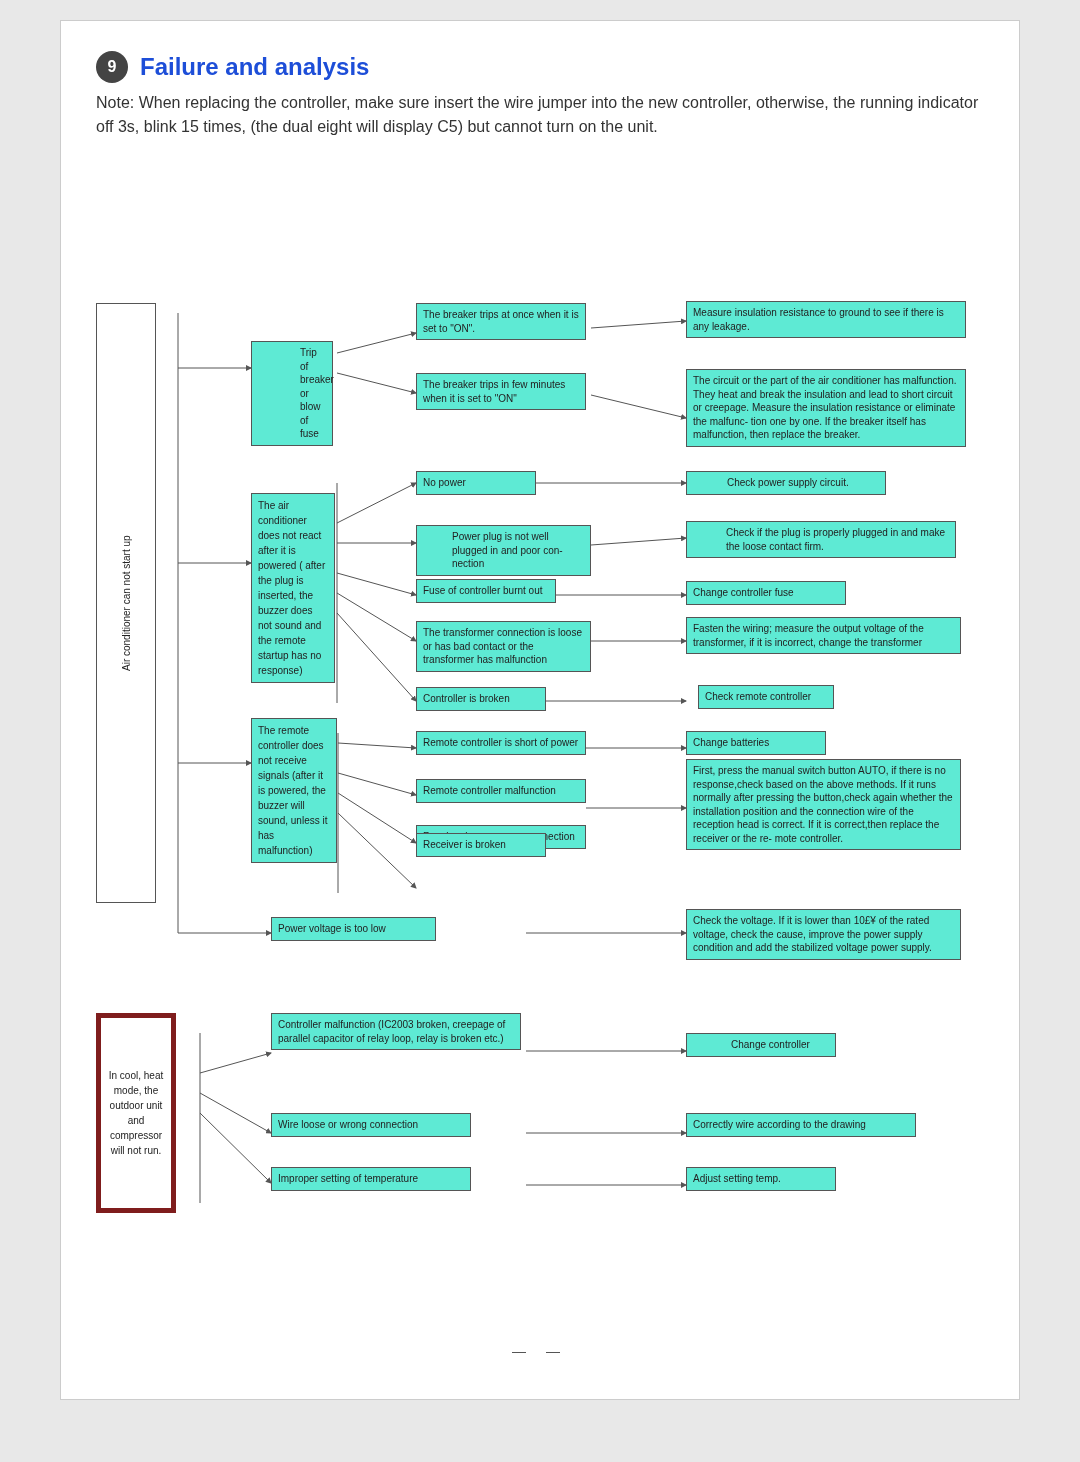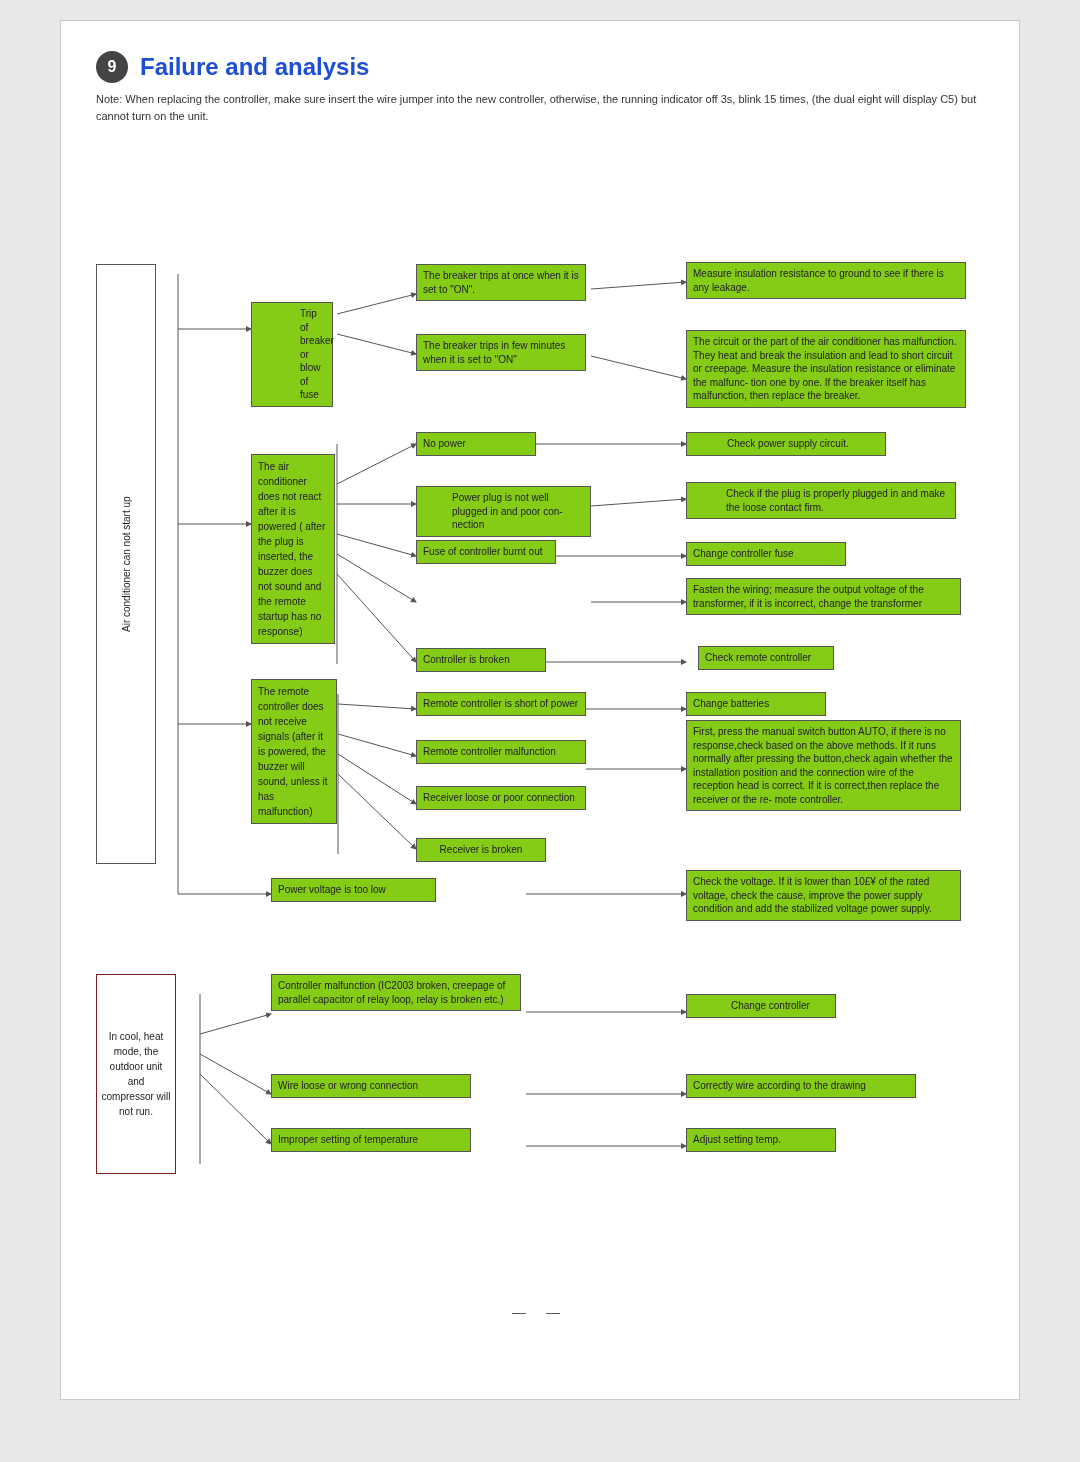--- a/index.html
+++ b/index.html
@@ -38,37 +38,37 @@
       justify-content: center;
       margin-right: 12px;
       flex-shrink: 0;
     }
     .section-title {
       font-size: 24px;
       font-weight: bold;
       color: #1d4ed8;
     }
     .note-text {
-      font-size: 11px;
+      font-size: 16px;
       color: #333;
       line-height: 1.5;
-      margin-bottom: 10px;
+      margin-bottom: 34px;
     }
     
     .diagram {
       position: relative;
       width: 100%;
       font-size: 10px;
       line-height: 1.3;
     }
     
     .box {
       position: absolute;
       border: 1px solid #555;
-      background: #84cc16;
+      background: #5eead4;
       padding: 4px 6px;
       font-size: 10px;
       line-height: 1.35;
       color: #222;
     }
     
     .diagram-svg {
       position: absolute;
       top: 0; left: 0;
       width: 100%;
@@ -216,20 +216,22 @@
 remote startup has
 no response)</div>
 
     <div class="box" style="left:320px; top:298px; width:120px;">No power</div>
 
     <div class="box" style="left:320px; top:352px; width:175px;padding-left:35px;">Power plug is not well plugged in and poor con-
 nection</div>
 
     <div class="box" style="left:320px; top:406px; width:140px;">Fuse of controller burnt out</div>
 
+    <div class="box" style="left:320px; top:448px; width:175px;">The transformer connection is loose or has bad
+contact or the transformer has malfunction</div>
 
     <div class="box" style="left:320px; top:514px; width:130px;">Controller is broken</div>
 
     <div class="box" style="left:590px; top:298px; width:200px;padding-left:40px;">Check power supply circuit.</div>
 
     <div class="box" style="left:590px; top:348px; width:270px;padding-left:39px;">Check if the plug is properly plugged in and
 make the loose contact firm.</div>
 
     <div class="box" style="left:590px; top:408px; width:160px;">Change controller fuse</div>
 
@@ -245,21 +247,21 @@
 powered, the buzzer
 will sound, unless it
 has  malfunction)</div>
 
     <div class="box" style="left:320px; top:558px; width:170px;">Remote controller is short of power</div>
 
     <div class="box" style="left:320px; top:606px; width:170px;">Remote controller malfunction</div>
 
     <div class="box" style="left:320px; top:652px; width:170px;">Receiver loose or poor connection</div>
 
-    <div class="box" style="left:320px; top:704px; width:130px;text-align:center;">Receiver is broken</div>
+    <div class="box" style="left:320px; top:660px; width:130px;">Receiver is broken</div>
 
     <div class="box" style="left:590px; top:558px; width:140px;">Change batteries</div>
 
     <div class="box" style="left:590px; top:586px; width:275px;">First, press the manual switch button AUTO,
 if there is no response,check based on the
 above methods. If it runs normally after
 pressing the button,check again whether the
 installation position and the connection wire
 of the reception head is correct. If it is
 correct,then replace the receiver or the re-
@@ -267,21 +269,21 @@
 
     <div class="box" style="left:175px; top:744px; width:165px;">Power voltage is too low</div>
 
     <div class="box" style="left:590px; top:736px; width:275px;">Check the voltage. If it is lower than 10£¥ of the rated voltage, check the
 cause, improve the power supply condition and add the stabilized voltage
 power supply.</div>
 
     <div style="
       position:absolute; left:0; top:840px;
       width:80px; height:200px;
-      border:1px solid #7f1d1d;
+      border:5px solid #7f1d1d;
       display:flex; align-items:center; justify-content:center;
       font-size:10px; text-align:center; padding:4px;
       color:#222; line-height:1.5;
     ">In cool, heat mode, the outdoor
 unit and compressor
 will not run.</div>
 
     <div class="box" style="left:175px; top:840px; width:250px;">Controller  malfunction  (IC2003  broken,
 creepage of  parallel capacitor of relay loop,
 relay is broken etc.)</div>

